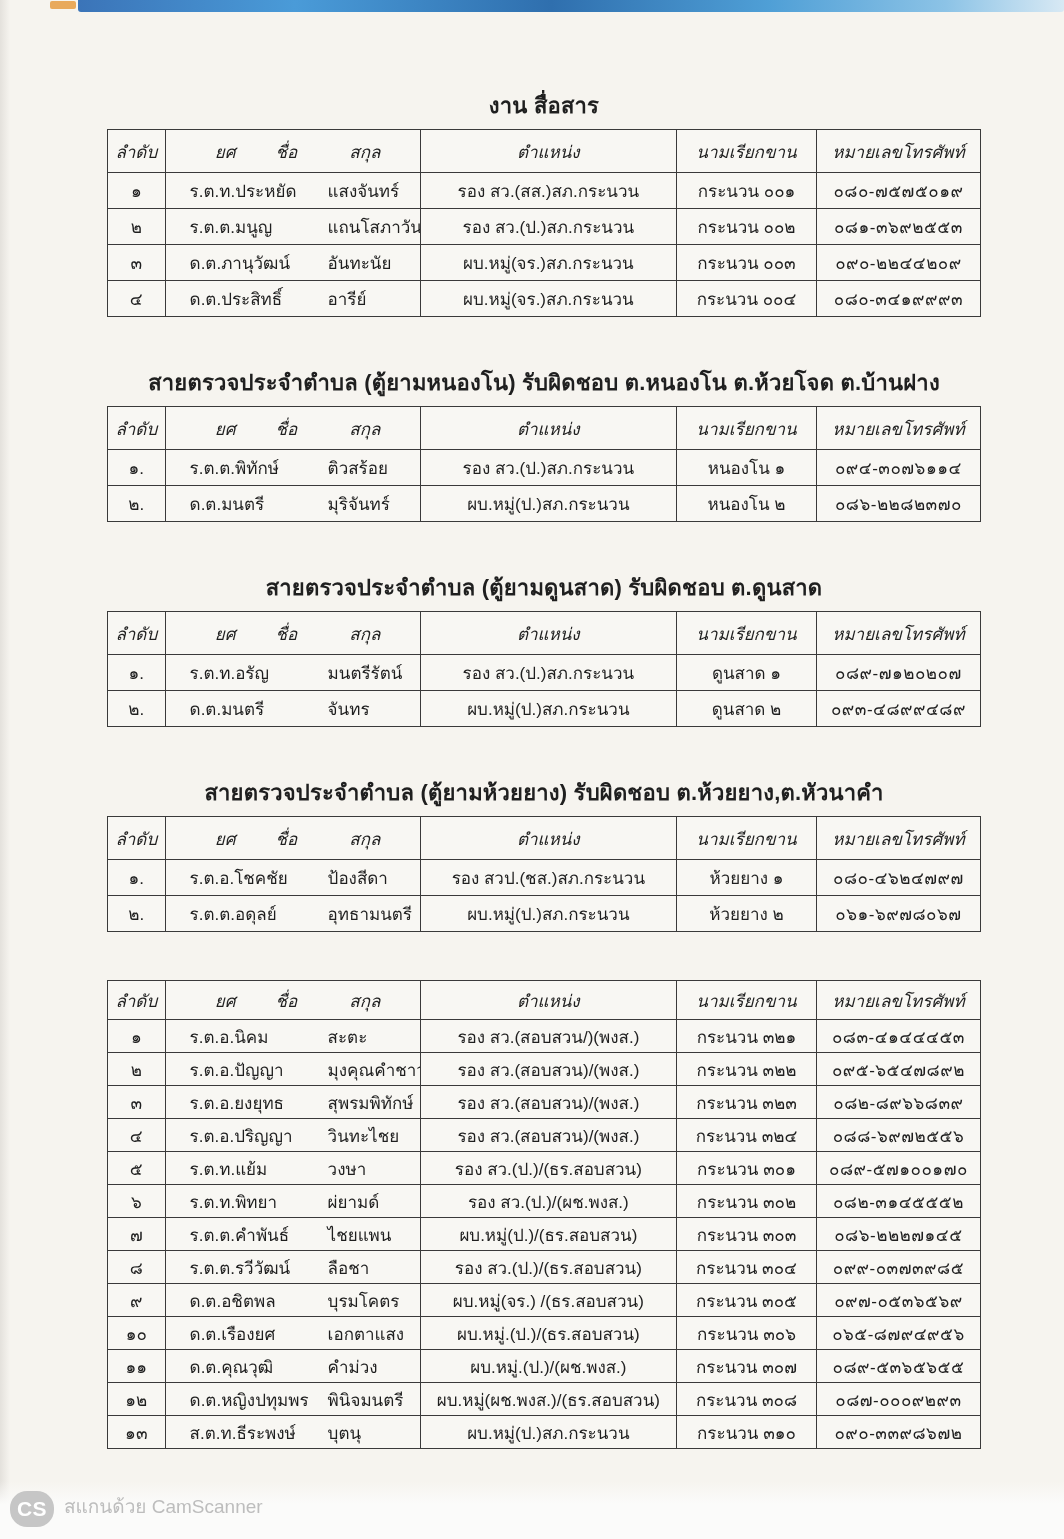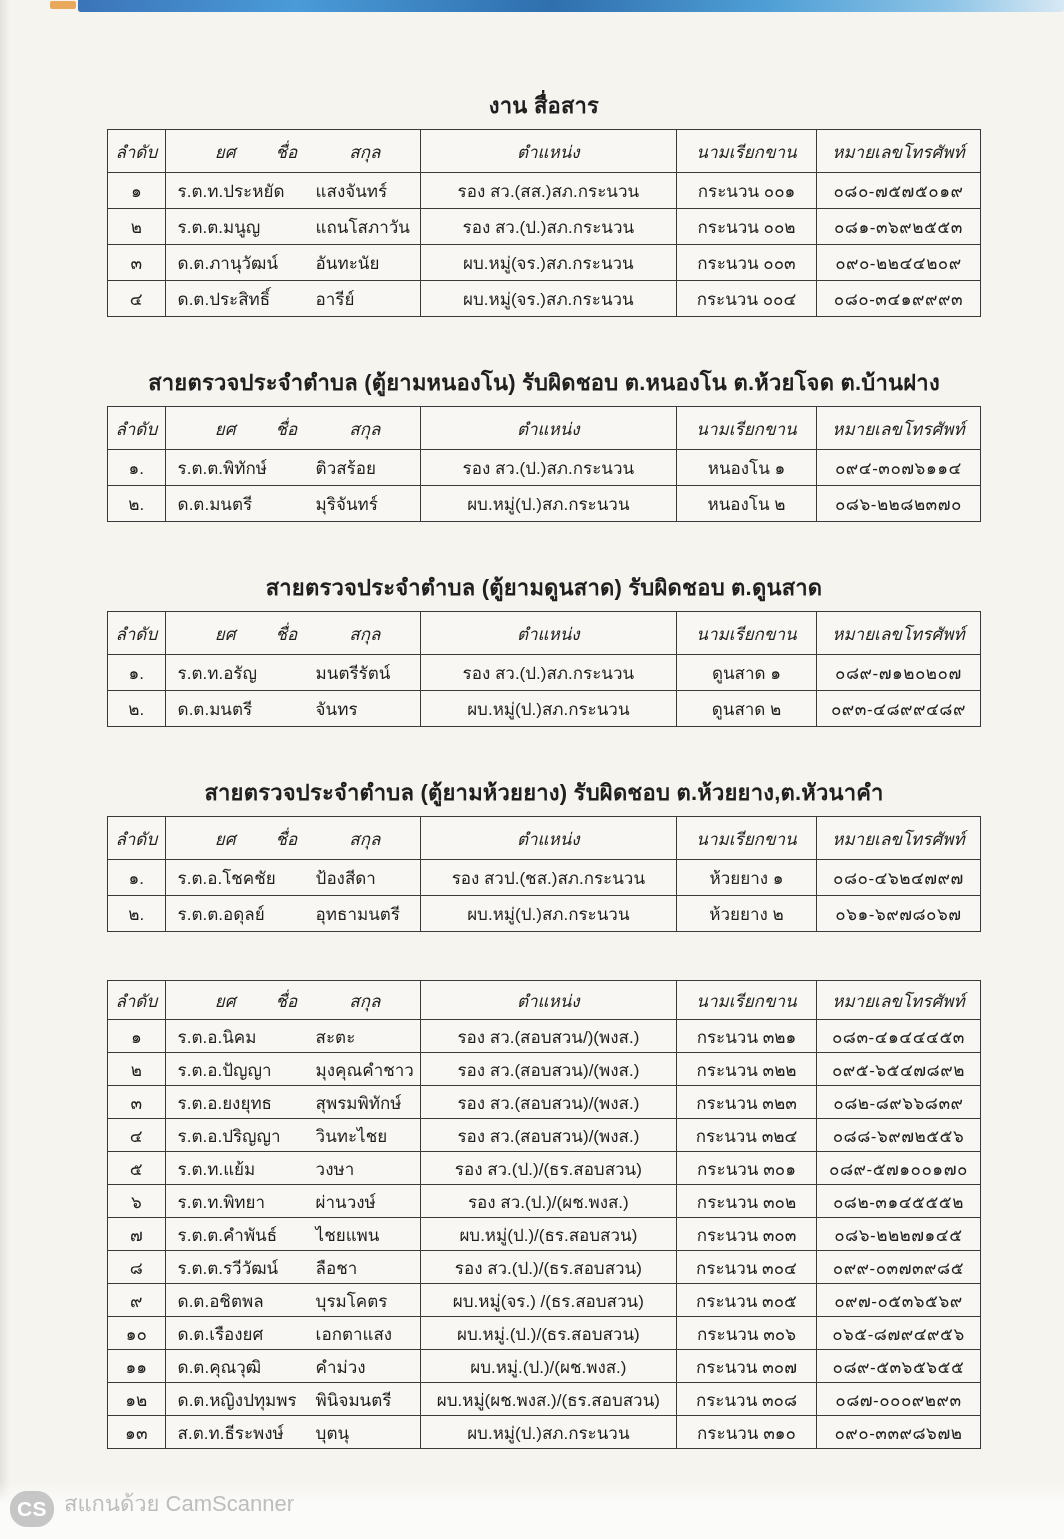--- a/index.html
+++ b/index.html
@@ -56,39 +56,39 @@
   col.c-no{width:6.6%;}
   col.c-name{width:29.2%;}
   col.c-pos{width:29.4%;}
   col.c-call{width:16%;}
   col.c-phone{width:18.8%;}
   th.h-name{text-align:center;}
   .name-head span{display:inline-block;}
   .nh-rank{margin-left:10px;}
   .nh-first{margin-left:40px;}
   .nh-last{margin-left:52px;}
-  td.cell-name{text-align:left;padding-left:12px;}
+  td.cell-name{text-align:left;padding-left:24px;}
   .rank-name{display:inline-block;min-width:138px;}
   .surname{display:inline-block;}
   td.cell-phone{letter-spacing:.5px;}
   
   .footer{
     position:absolute;left:0;bottom:0;width:100%;height:58px;
     background:linear-gradient(180deg,rgba(252,252,252,0),#fbfbfa 40%);
   }
   .cs-badge{
     position:absolute;left:10px;bottom:12px;
     width:44px;height:36px;border-radius:17px;
     background:#c6c6c6;color:#ffffff;
     display:flex;align-items:center;justify-content:center;
     font-size:21px;font-weight:bold;letter-spacing:.5px;
   }
   .cs-text{
     position:absolute;left:64px;bottom:18px;
-    color:#bdbdbd;font-size:22px;
+    color:#bdbdbd;font-size:19px;
   }
 </style>
 </head>
 <body>
 
 <div class="left-edge"></div>
 <div class="top-strip"></div>
 <div class="top-strip-orange"></div>
 
 <div class="content">
@@ -304,21 +304,21 @@
             </tr>
             <tr>
               <td>๕</td>
               <td class="cell-name"><span class="rank-name">ร.ต.ท.แย้ม</span><span class="surname">วงษา</span></td>
               <td>รอง สว.(ป.)/(ธร.สอบสวน)</td>
               <td>กระนวน ๓๐๑</td>
               <td class="cell-phone">๐๘๙-๕๗๑๐๐๑๗๐</td>
             </tr>
             <tr>
               <td>๖</td>
-              <td class="cell-name"><span class="rank-name">ร.ต.ท.พิทยา</span><span class="surname">ผ่านวงษ์</span></td>
+              <td class="cell-name"><span class="rank-name">ร.ต.ท.พิทยา</span><span class="surname">ผ่ยามด์</span></td>
               <td>รอง สว.(ป.)/(ผช.พงส.)</td>
               <td>กระนวน ๓๐๒</td>
               <td class="cell-phone">๐๘๒-๓๑๔๕๕๕๒</td>
             </tr>
             <tr>
               <td>๗</td>
               <td class="cell-name"><span class="rank-name">ร.ต.ต.คำพันธ์</span><span class="surname">ไชยแพน</span></td>
               <td>ผบ.หมู่(ป.)/(ธร.สอบสวน)</td>
               <td>กระนวน ๓๐๓</td>
               <td class="cell-phone">๐๘๖-๒๒๒๗๑๔๕</td>

